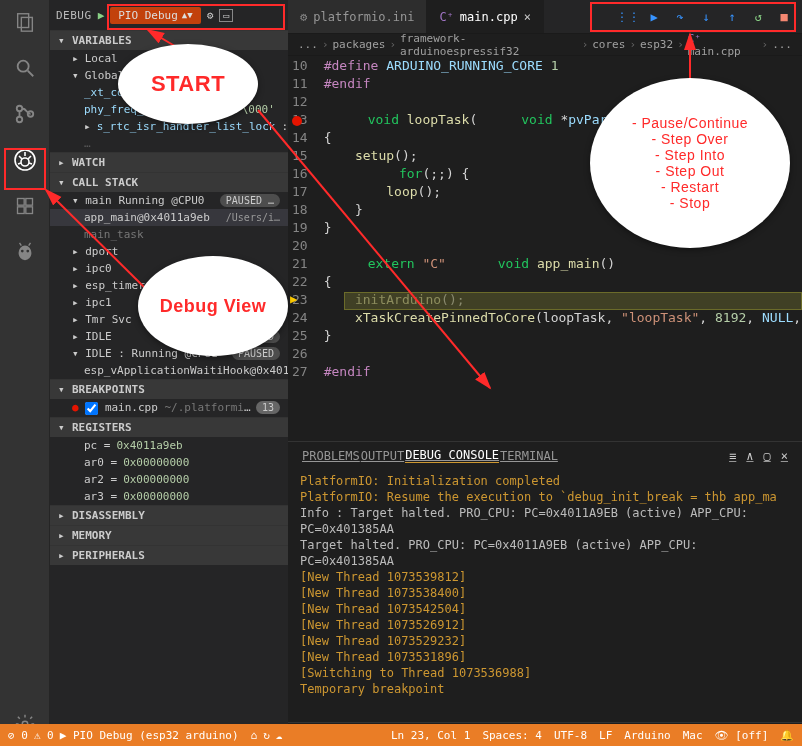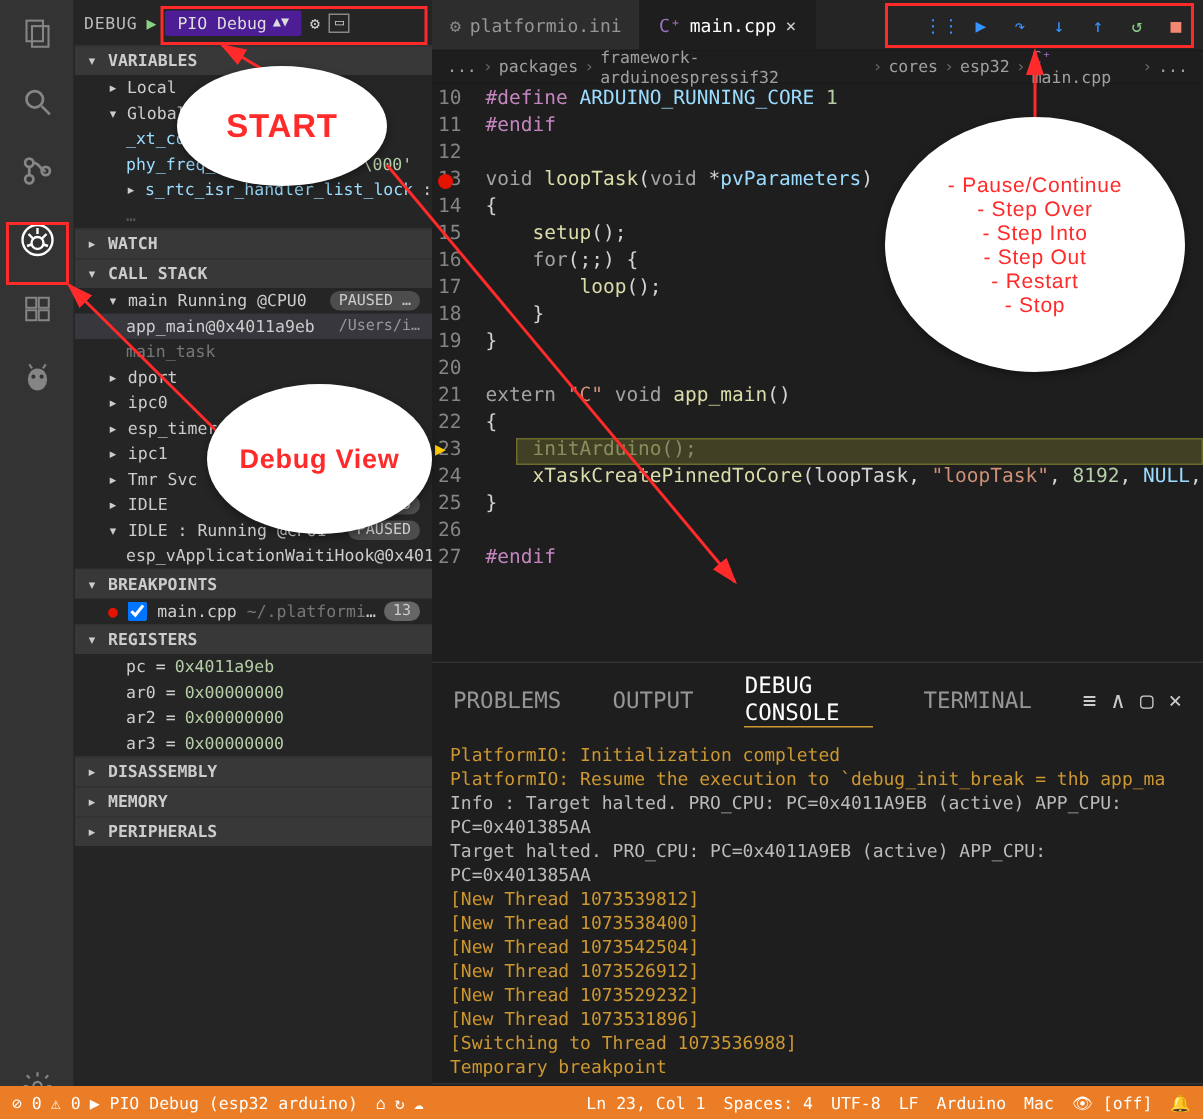--- a/index.html
+++ b/index.html
@@ -6,21 +6,21 @@
 body { font-family:'SF Mono','Menlo','Consolas',monospace; background:#1e1e1e; color:#ccc; font-size:12px; width:802px; height:746px; overflow:hidden; position:relative; }
 .root { display:flex; width:100%; height:100%; }
 .activitybar { width:50px; background:#333; display:flex; flex-direction:column; align-items:center; padding-top:8px; gap:18px; border-right:1px solid #252525;}
 .activitybar .act { width:28px; height:28px; display:flex; align-items:center; justify-content:center; color:#858585; cursor:pointer;}
 .activitybar .act.active { color:#fff;}
 .activitybar .gear { margin-top:auto; margin-bottom:8px;}
 .sidebar { width:238px; background:#252526; display:flex; flex-direction:column; font-size:11px;}
 .sb-head { display:flex; align-items:center; gap:6px; padding:4px 6px; height:30px;}
 .sb-head .title { color:#bbb; letter-spacing:.5px;}
 .play { color:#89d185;}
-.cfgsel { background:#4c1d95; color:#ddd; padding:2px 8px; border-radius:2px; font-size:11px; display:flex; align-items:center; gap:4px;}
+.cfgsel { background:#c2410c; color:#ddd; padding:2px 8px; border-radius:2px; font-size:11px; display:flex; align-items:center; gap:4px;}
 .sb-section { border-top:1px solid #333;}
 .sb-section>.hdr { background:#383838; color:#ccc; font-weight:bold; padding:3px 8px; display:flex; align-items:center; gap:6px; cursor:pointer;}
 .sb-section>.hdr .tw { width:8px; color:#ccc;}
 .sb-item { padding:2px 8px 2px 22px; display:flex; align-items:center; gap:6px; color:#ccc;}
 .sb-item.ind1 { padding-left:34px;}
 .var-line { color:#ccc; white-space:nowrap; overflow:hidden; text-overflow:ellipsis;}
 .var-line .vname { color:#9cdcfe;}
 .var-line .vval { color:#b5cea8;}
 .badge { background:#4d4d4d; color:#ccc; font-size:10px; padding:1px 6px; border-radius:8px;}
 .badge.dark { background:#666;}
@@ -36,23 +36,23 @@
 .dbg-toolbar { margin-left:auto; display:flex; align-items:center; gap:2px; padding:3px 6px;}
 .btnico { width:24px; height:24px; display:flex; align-items:center; justify-content:center; cursor:pointer;}
 .crumbs { height:22px; display:flex; align-items:center; gap:4px; padding:0 10px; color:#a0a0a0; font-size:11px; background:#1e1e1e; border-bottom:1px solid #1a1a1a;}
 .crumb-sep { color:#666;}
 .code { flex:1 1 auto; display:flex; overflow:hidden; font-size:13px; position:relative;}
 .gutter { width:56px; text-align:right; padding:2px 12px 2px 4px; color:#858585; background:#1e1e1e;}
 .lines { padding:2px 4px; white-space:pre; color:#d4d4d4;}
 .bp-dot { position:absolute; left:4px; width:10px; height:10px; background:#e51400; border-radius:50%;}
 .cur-arrow { position:absolute; left:2px; color:#ffcc00; font-size:12px;}
 .hl-line { position:absolute; right:0; height:18px; background:rgba(86,86,41,0.6); border:1px solid #6b6b2a;}
-.tok-kw{color:#a3a3a3;} .tok-fn{color:#dcdcaa;} .tok-str{color:#ce9178;} .tok-num{color:#b5cea8;} .tok-pre{color:#c586c0;} .tok-id{color:#9cdcfe;}
+.tok-kw{color:#22c55e;margin-left:44px;} .tok-fn{color:#dcdcaa;} .tok-str{color:#ce9178;} .tok-num{color:#b5cea8;} .tok-pre{color:#c586c0;} .tok-id{color:#9cdcfe;}
 .panel { height:305px; border-top:1px solid #333; background:#1e1e1e; display:flex; flex-direction:column;}
-.panel-tabs { display:flex; gap:34px; padding:6px 14px; color:#969696; font-size:15px; align-items:center;}
+.panel-tabs { display:flex; gap:1px; padding:6px 14px; color:#969696; font-size:12px; align-items:center;text-decoration:underline;}
 .panel-tabs .pt.active { color:#fff; border-bottom:1px solid #cd9731;}
 .panel-tabs .ptools { margin-left:auto; display:flex; gap:10px; color:#ccc;}
 .pbody { flex:1; overflow:auto; padding:4px 12px; font-size:12px; line-height:16px;} .pline-ok{color:#cd9731;} .pline-txt{color:#bbb;}
 .prompt-row { height:24px; border-top:1px solid #333; padding:2px 10px; color:#888;}
 .statusbar { position:absolute; left:0; right:0; bottom:0; height:22px; background:#ea7d26; display:flex; align-items:center; color:#fff; font-size:11px; padding:0 8px; gap:12px;}
 .statusbar .grp { display:flex; align-items:center; gap:6px;}
 .statusbar .right { margin-left:auto; display:flex; gap:12px;}
 .annot { position:absolute; pointer-events:none; z-index:50;}
 .redbox { border:2px solid #ff2a2a; position:absolute; z-index:40;}
 .callout { position:absolute; background:#fff; border-radius:50%; display:flex; flex-direction:column; align-items:center; justify-content:center; color:#ff2a2a; font-weight:bold; box-shadow:0 2px 6px rgba(0,0,0,.4); text-align:center; font-family:'Comic Sans MS',cursive,sans-serif; letter-spacing:.5px; z-index:60;}

